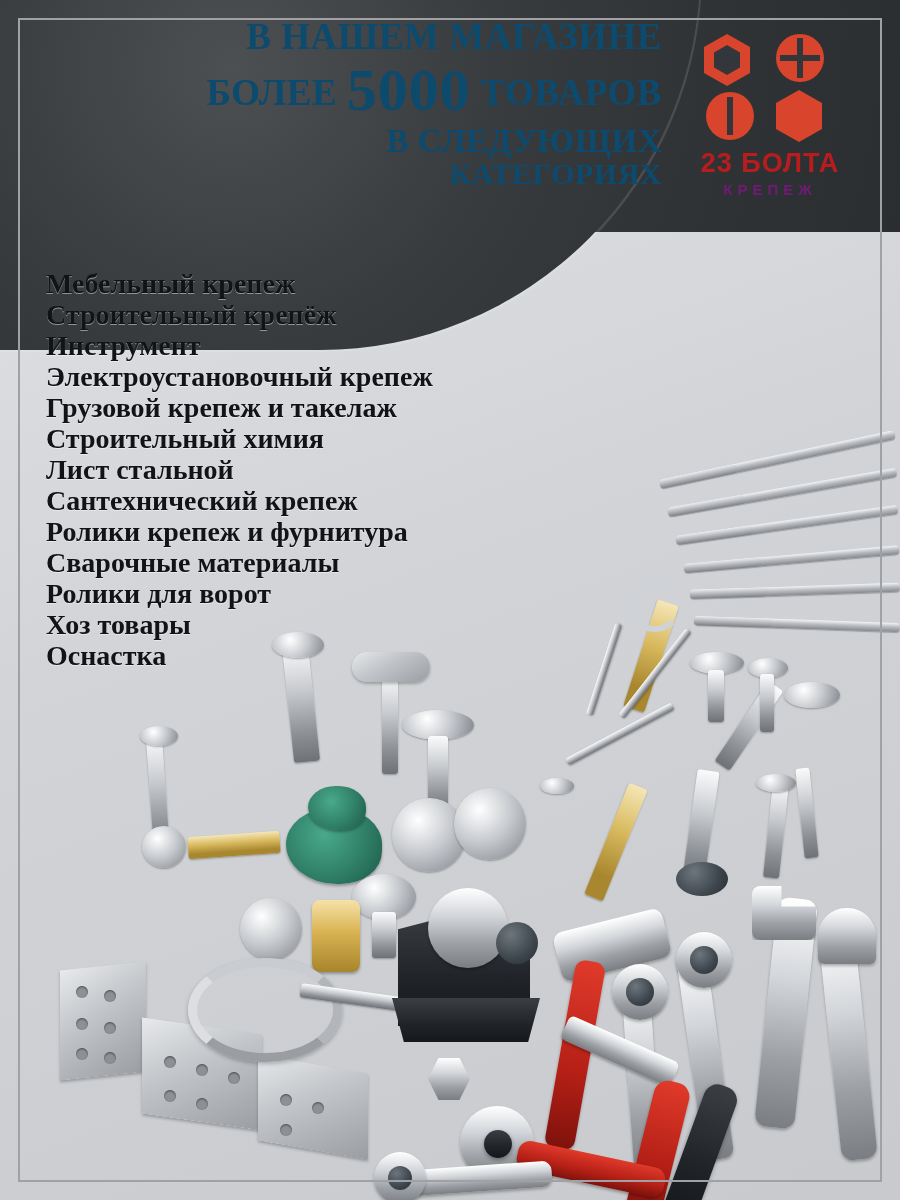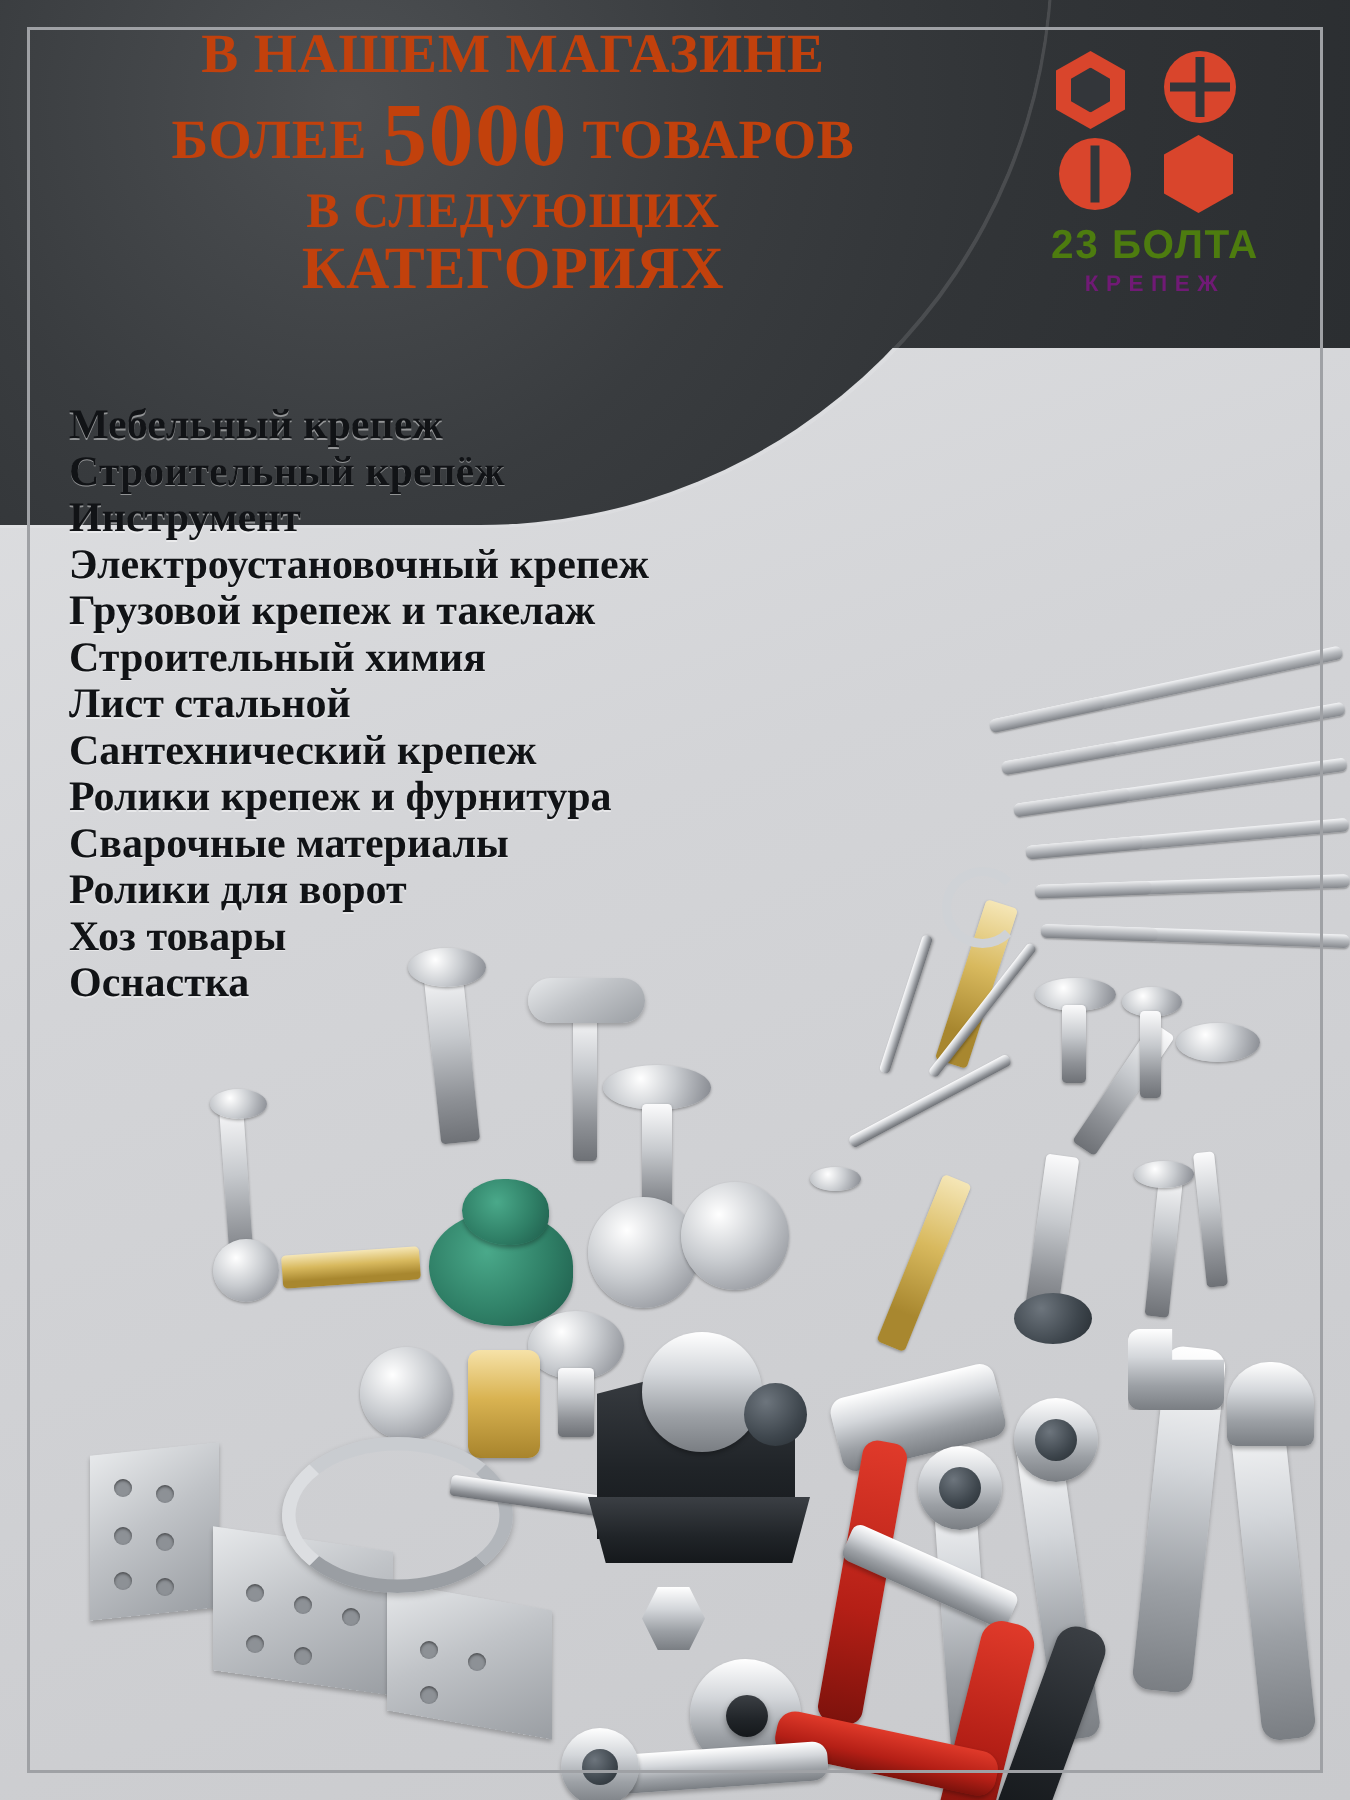--- a/index.html
+++ b/index.html
@@ -61,40 +61,40 @@
     width: 6px;
     height: 200px;
     background: transparent;
   }
 
   .headline {
     position: absolute;
     left: 22px;
     top: 18px;
     width: 640px;
-    text-align: center;
-    color: #c2410c;
+    text-align: right;
+    color: #0c4a6e;
     font-family: "Liberation Serif", serif;
     font-weight: bold;
     letter-spacing: 0.5px;
     line-height: 1.05;
   }
   .hl-row {
     display: block;
     white-space: nowrap;
   }
   .hl-1 { font-size: 37px; margin-bottom: 2px; }
   .hl-2 { font-size: 37px; margin-bottom: 2px; }
   .hl-2 .big {
     font-size: 60px;
     vertical-align: -5px;
     letter-spacing: 1px;
   }
   .hl-3 { font-size: 33px; }
-  .hl-4 { font-size: 40px; }
+  .hl-4 { font-size: 30px; }
 
   
   .logo-block {
     position: absolute;
     right: 40px;
     top: 34px;
     width: 180px;
     text-align: center;
   }
   .logo-marks {
@@ -157,21 +157,21 @@
     width: 6px;
     height: 38px;
     background: #33363a;
   }
   .m-tl { left: 0;   top: 0; }
   .m-tr { left: 72px; top: 0; }
   .m-bl { left: 2px;  top: 58px; }
   .m-br { left: 72px; top: 56px; }
 
   .logo-name {
-    color: #4d7c0f;
+    color: #b91c1c;
     font-family: "Liberation Sans", sans-serif;
     font-weight: bold;
     font-size: 27px;
     letter-spacing: 1px;
   }
   .logo-sub {
     color: #701a75;
     font-family: "Liberation Sans", sans-serif;
     font-weight: bold;
     font-size: 15px;

